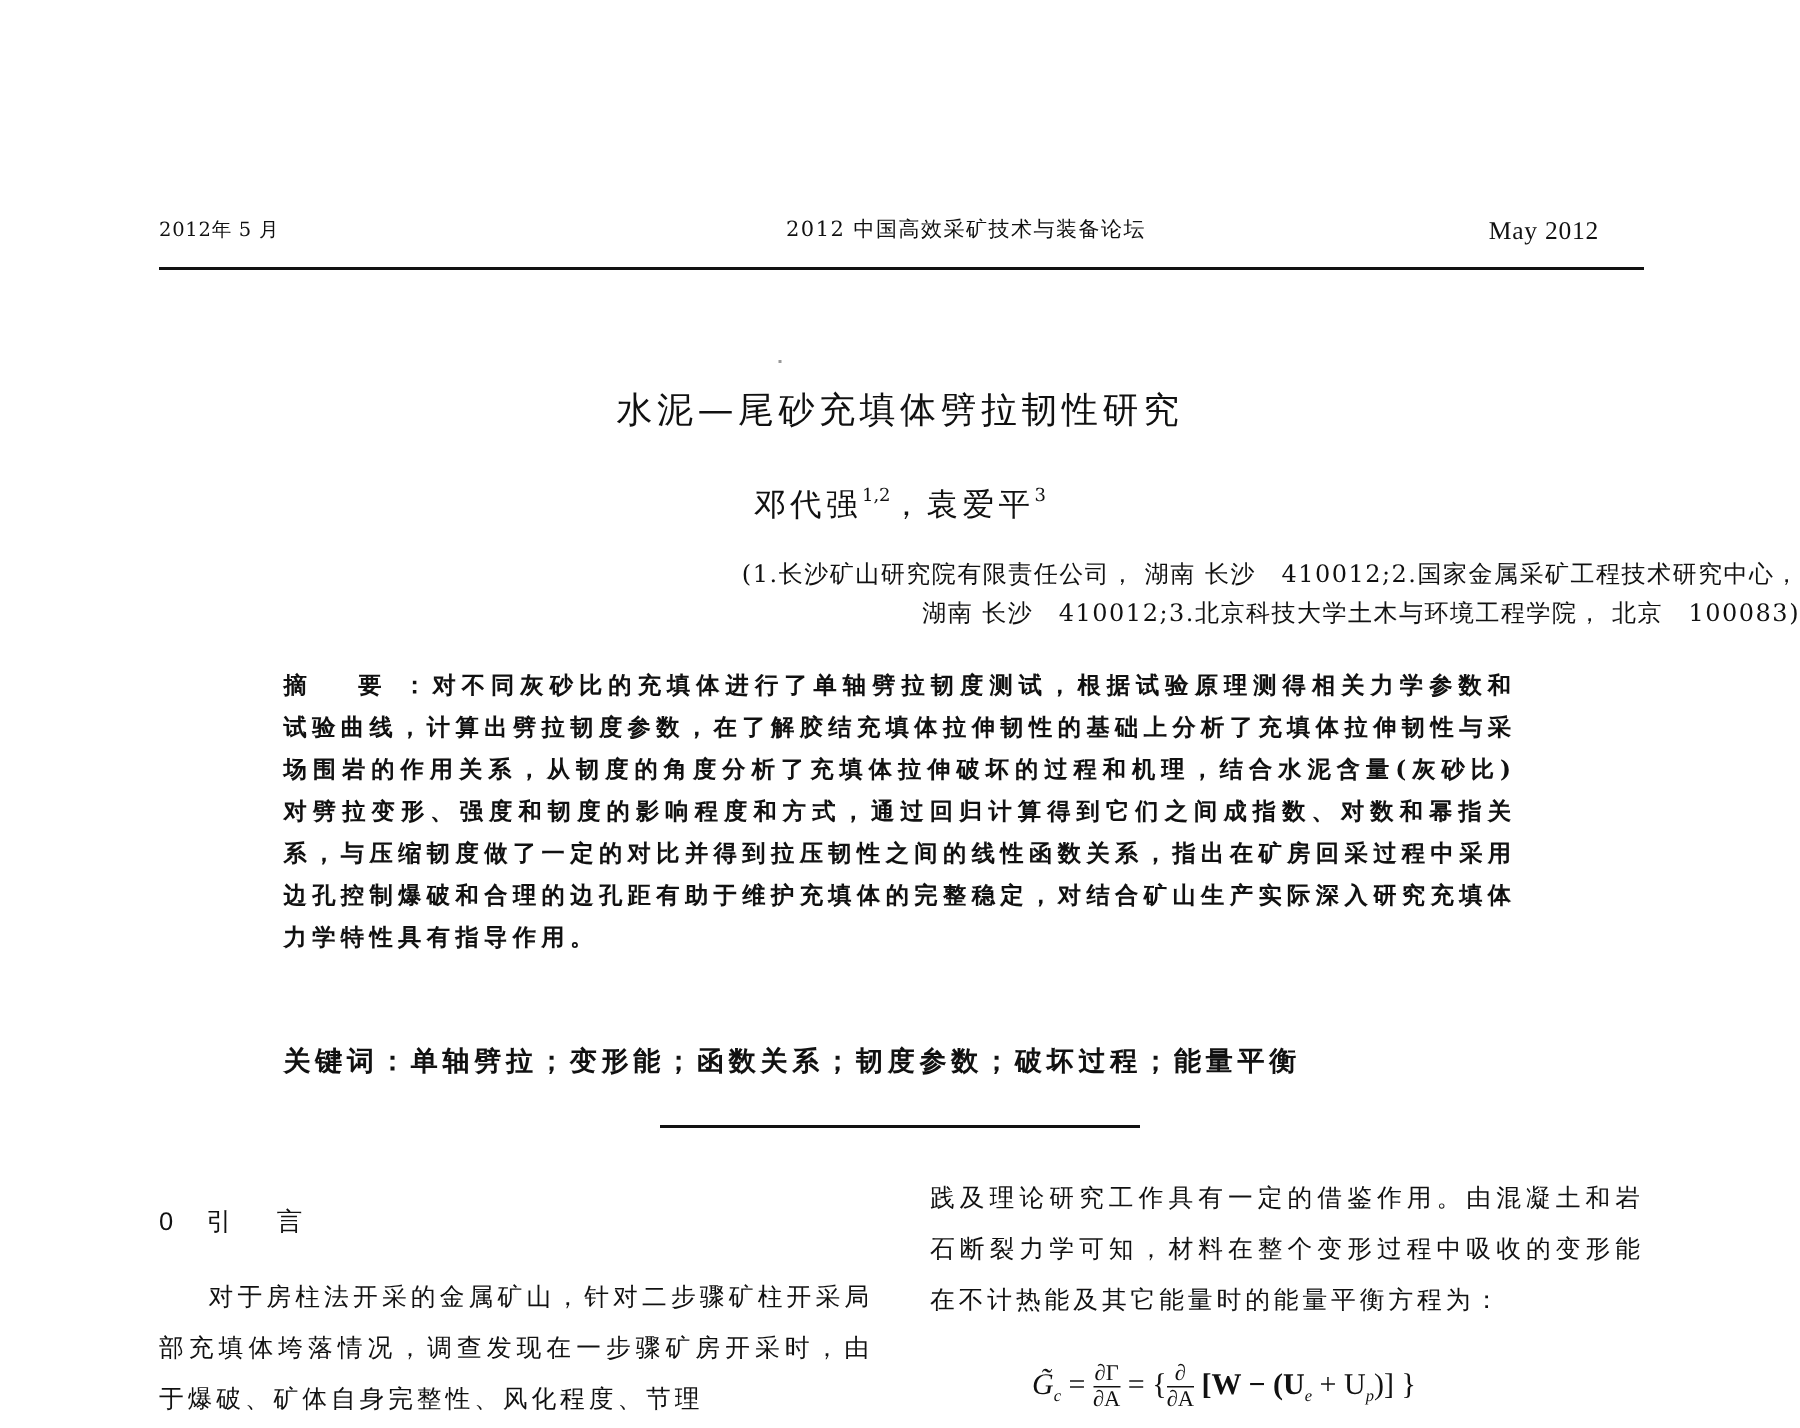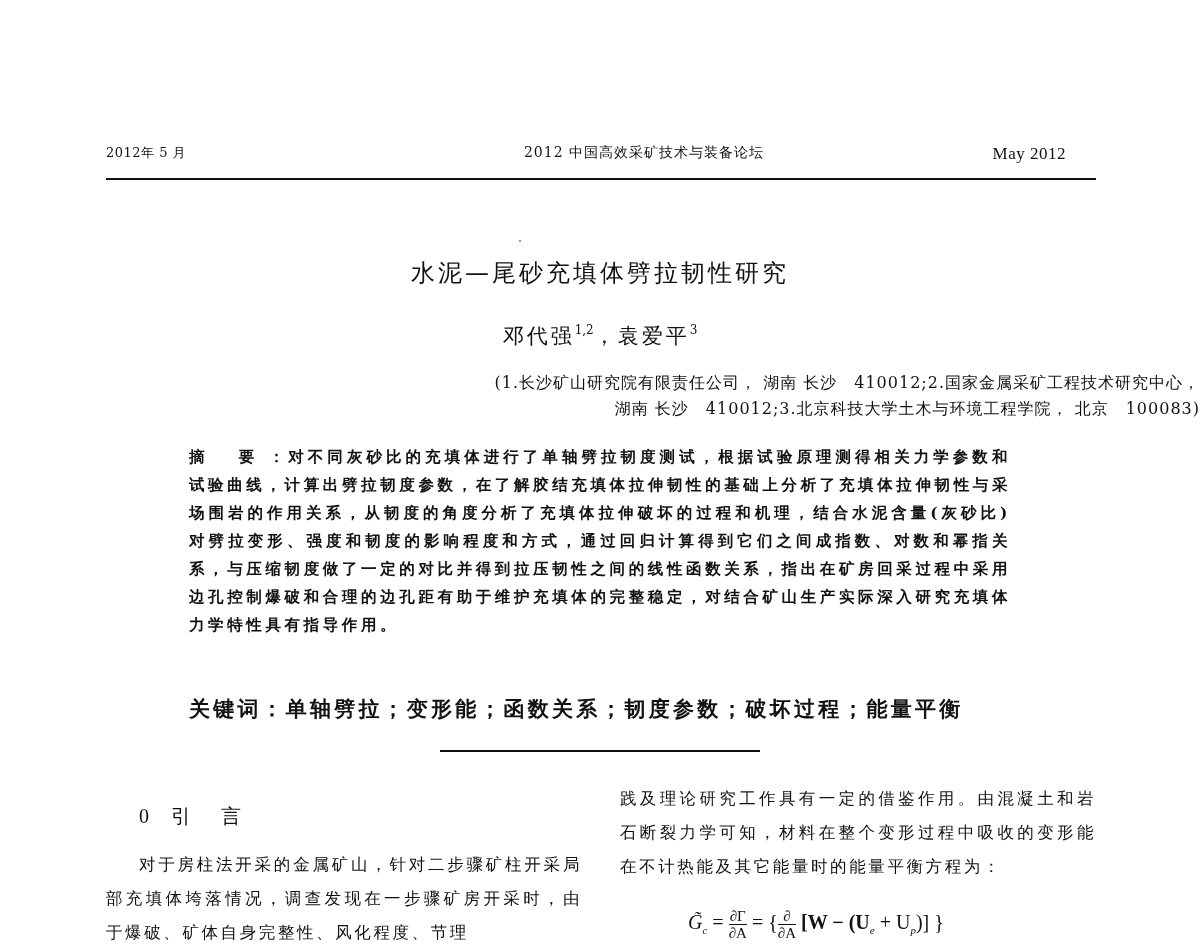--- a/index.html
+++ b/index.html
@@ -11,24 +11,24 @@
   .hdr-right { right:134px; font-family:"Liberation Serif", serif; font-size:17px; }
   .rule-top { left:106px; top:178px; width:990px; height:2px; background:#111; }
   .title { top:257px; left:0; width:1200px; text-align:center; font-family:"DejaVu Sans", sans-serif; font-size:24px; letter-spacing:3px; font-weight:500; }
   .authors { top:322px; left:0; width:1200px; text-align:center; font-size:21px; letter-spacing:3px; }
   .authors sup { font-size:12px; letter-spacing:0; vertical-align:9px; }
   .affil { left:0; width:1200px; text-align:right; font-size:16px; letter-spacing:1px; line-height:26px; }
   .affil1 { top:370px; }
   .affil2 { top:396px; padding-left:20px; box-sizing:border-box; }
   .abstract { top:443px; left:189px; width:822px; font-size:15.5px; line-height:28px; letter-spacing:3.6px; text-align:justify; font-weight:bold; }
   .abstract .lbl { font-family:"DejaVu Sans", sans-serif; font-weight:bold; letter-spacing:14px; }
-  .kw { top:695px; left:189px; font-size:21px; letter-spacing:3.2px; font-weight:bold; }
+  .kw { top:695px; left:189px; font-size:18px; letter-spacing:3.2px; font-weight:bold; }
   .rule-mid { left:440px; top:750px; width:320px; height:2px; background:#111; }
   .left-col { left:106px; width:476px; font-size:16.5px; line-height:34px; letter-spacing:2.6px; }
-  .section { top:803px; left:106px; font-family:Liberation Serif, serif; font-size:20px;margin-left:33px; }
+  .section { top:803px; left:106px; font-family:Liberation Sans, sans-serif; font-size:17px; }
   .section .num { margin-right:22px; }
   .section .t1 { margin-right:30px; }
   .para-left { top:848px; text-align:justify; }
   .para-left p { margin:0; }
   .right-col { left:620px; width:476px; top:782px; font-size:16.5px; line-height:34px; letter-spacing:2.6px; text-align:justify; }
   .formula { top:908px; left:688px; font-family:"Liberation Serif", serif; font-size:20px; white-space:nowrap; }
   .formula i { font-style:italic; }
   .frac { display:inline-block; vertical-align:middle; text-align:center; font-size:15px; line-height:16px; }
   .frac .n { display:block; border-bottom:1px solid #111; padding:0 1px; }
   .frac .d { display:block; }

